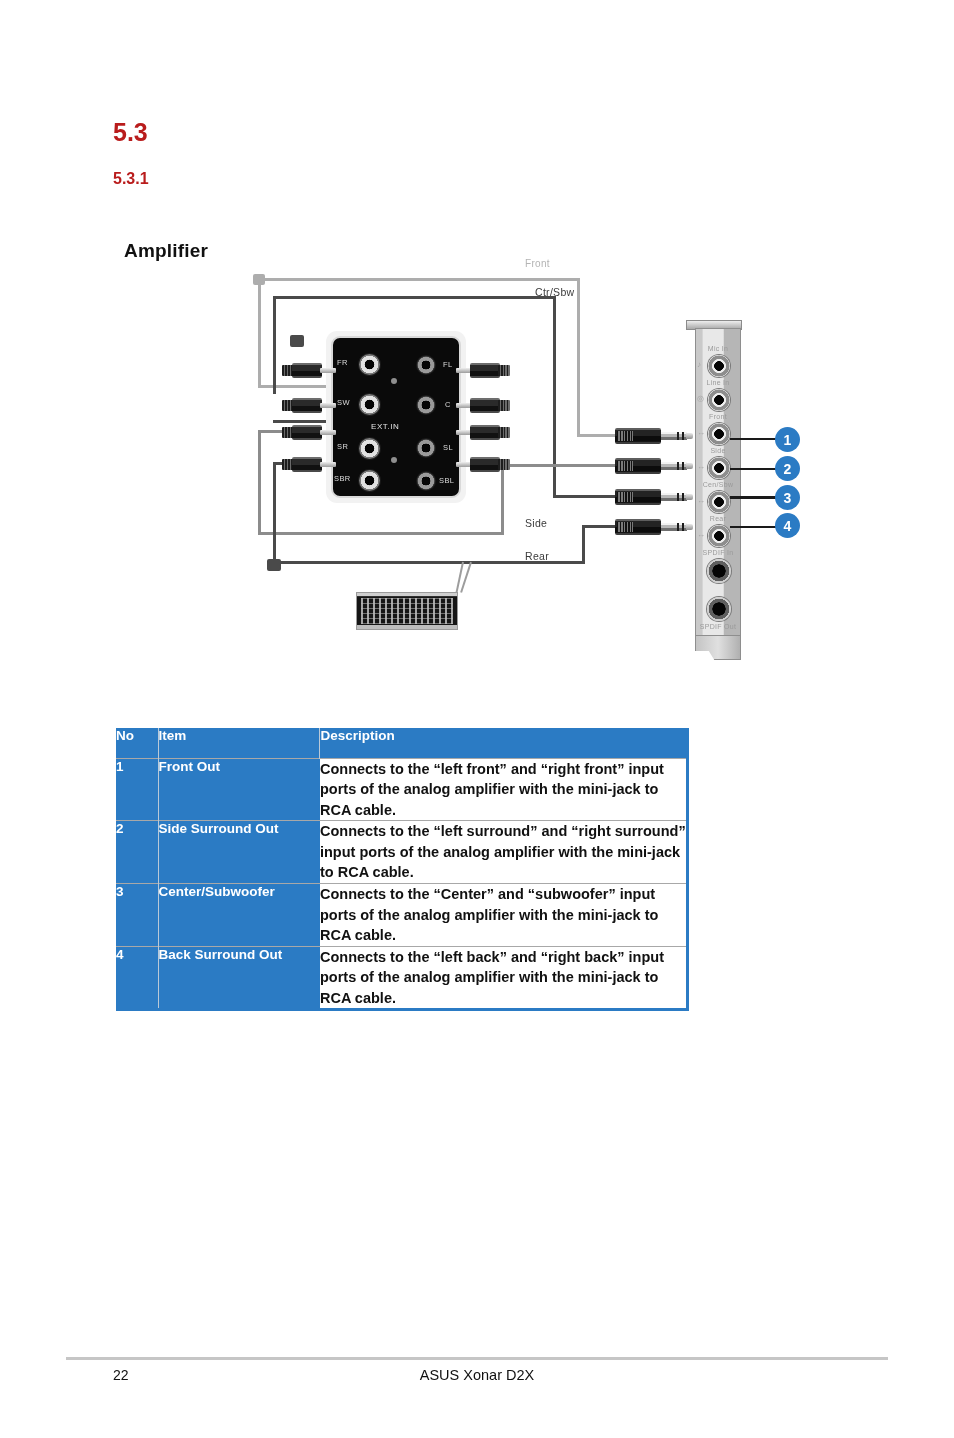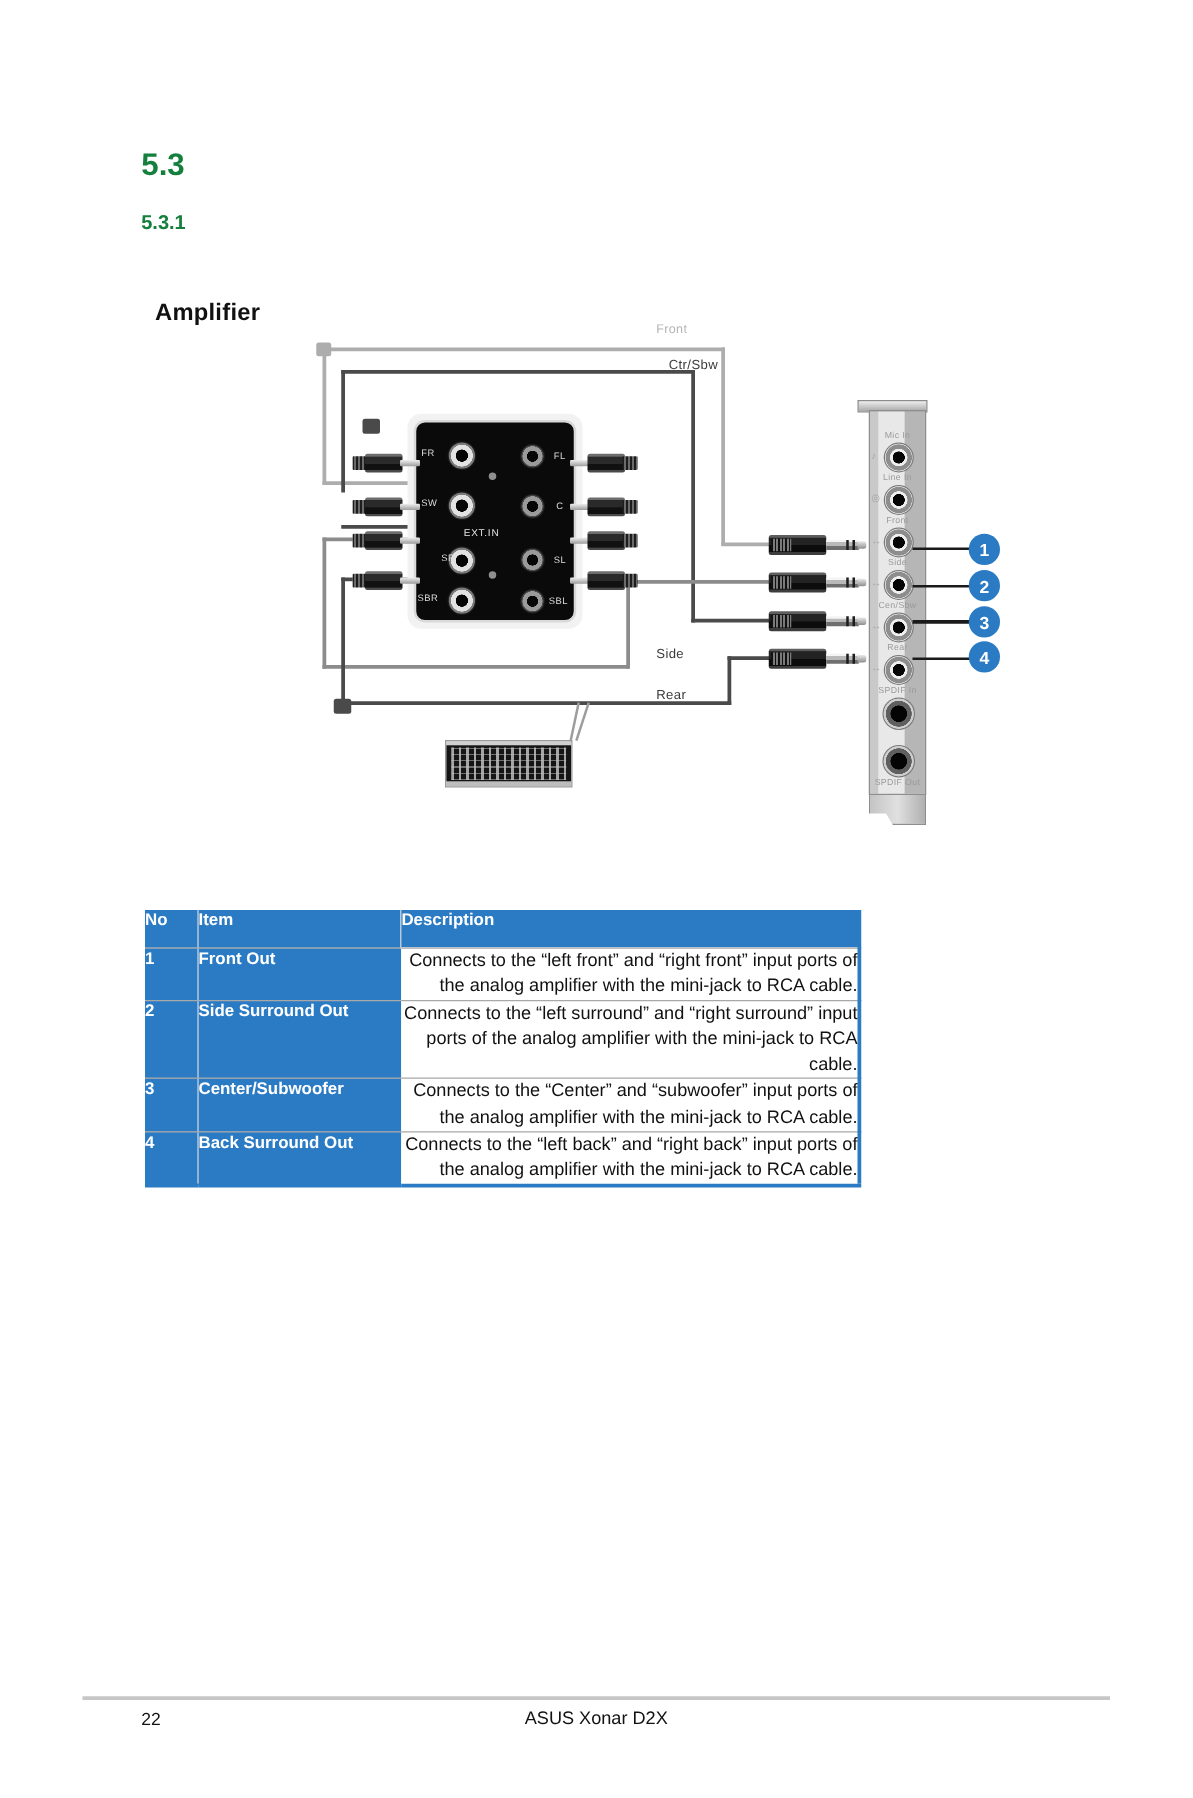--- a/index.html
+++ b/index.html
@@ -20,21 +20,21 @@
   .heading-row {
     position: absolute;
     display: flex;
     align-items: baseline;
   }
   #h-main { left: 113px; top: 118px; }
   #h-sub  { left: 113px; top: 170px; }
 
   .h-num {
     font-weight: bold;
-    color: #15803d;
+    color: #b91c1c;
   }
   .h-text {
     font-weight: bold;
     color: #1a1a1a;
   }
   #h-main .h-num  { font-size: 25px; width: 106px; }
   #h-main .h-text { font-size: 25px; }
   #h-sub .h-num   { font-size: 16px; width: 106px; }
   #h-sub .h-text  { font-size: 19px; }
 
@@ -345,27 +345,26 @@
     color: #ffffff;
     font-weight: bold;
     padding: 10px 0 12px 12px;
     box-sizing: border-box;
     border-top: 1.5px solid #a8a8a8;
   }
   tbody td.sep-l { border-left: 1px solid #b9c9d8; }
   tbody td.desc {
     background: #ffffff;
     color: #111111;
-    font-weight: normal;
+    font-weight: bold;
     font-size: 14.5px;
     line-height: 1.42;
     padding: 8px 14px 12px 12px;
     border-top: 1.5px solid #a8a8a8;
     border-left: none;
-    text-align: right;
   }
   #spec-table { border-right: 3px solid #2b7bc4; }
   #spec-table tbody tr:last-child td { border-bottom: 3px solid #2b7bc4; }
 
   
   #footer-rule {
     position: absolute;
     left: 66px;
     top: 1357px;
     width: 822px;
@@ -448,21 +447,21 @@
     <div class="jack" style="left:26px;  top:132px;"></div>
     <div class="jack small" style="left:84px;  top:134px;"></div>
 
     <div class="amp-screw" style="left:58px; top:40px;"></div>
     <div class="amp-screw" style="left:58px; top:119px;"></div>
 
     <div class="jack-label" style="left:4px;  top:20px;">FR</div>
     <div class="jack-label" style="left:110px;top:22px;">FL</div>
     <div class="jack-label" style="left:4px;  top:60px;">SW</div>
     <div class="jack-label" style="left:112px;top:62px;">C</div>
-    <div class="jack-label" style="left:20px;  top:104px;">SR</div>
+    <div class="jack-label" style="left:4px;  top:104px;">SR</div>
     <div class="jack-label" style="left:110px;top:105px;">SL</div>
     <div class="jack-label" style="left:1px;  top:136px;">SBR</div>
     <div class="jack-label" style="left:106px;top:138px;">SBL</div>
 
     <div id="extin-label" style="left:38px; top:84px;">EXT.IN</div>
   </div>
 
   <div class="rca" style="left:172px; top:133px;">
     <div class="grip"></div>
       <div class="barrel"></div>

